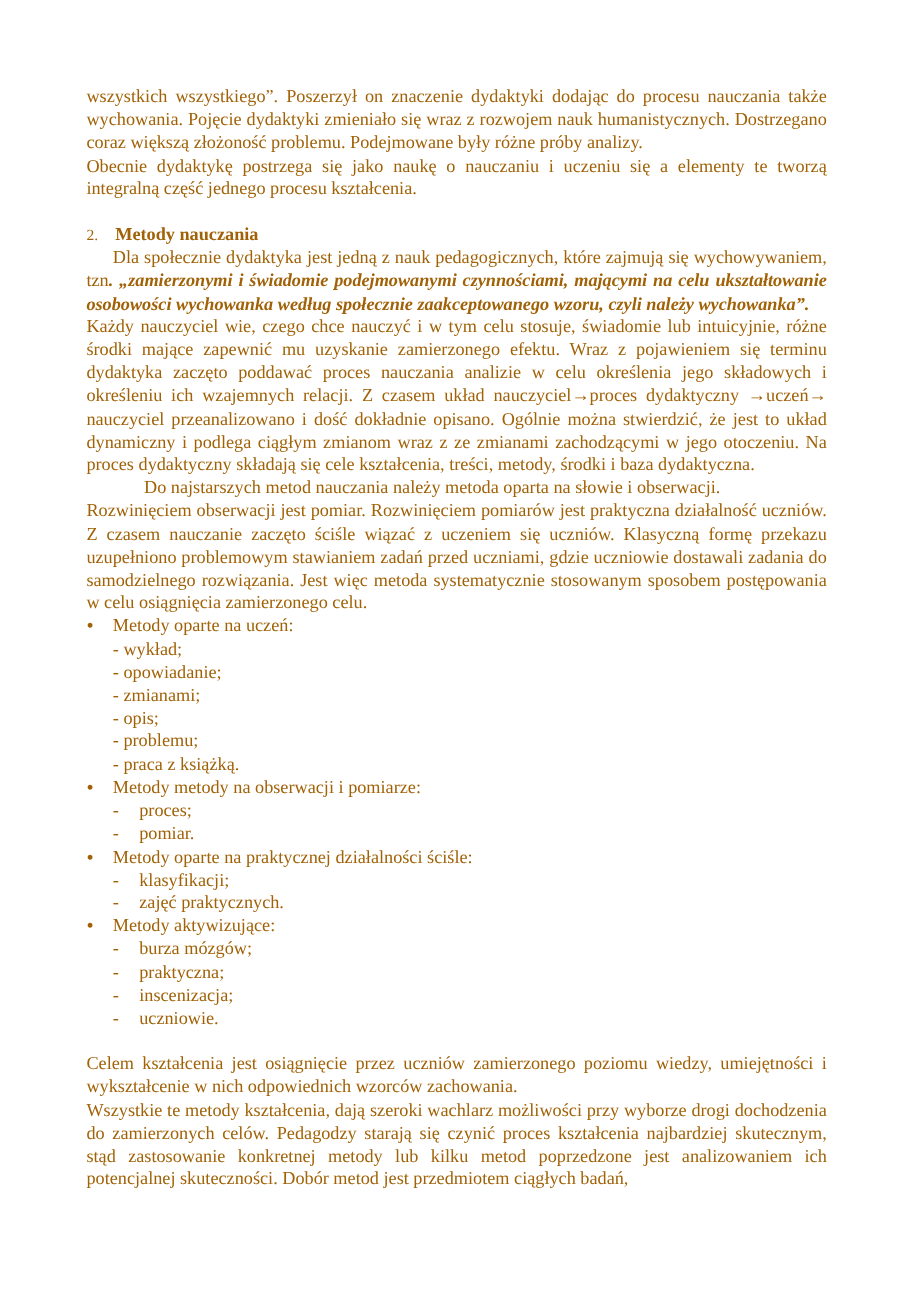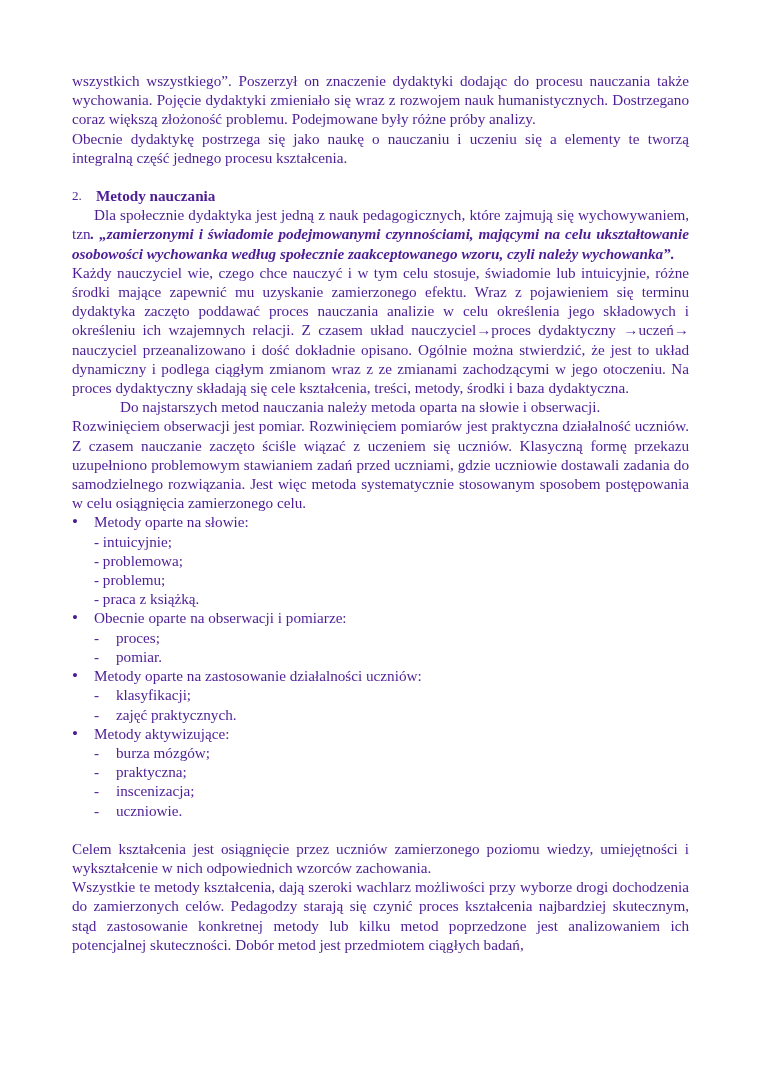--- a/index.html
+++ b/index.html
@@ -1,19 +1,19 @@
 <!DOCTYPE html>
 <html><head>
 <meta charset="utf-8">
 <style>
   html, body { margin: 0; padding: 0; background: #ffffff; }
   body { width: 760px; height: 1075px; overflow: hidden; position: relative; }
   .page {
     position: absolute; left: 72px; top: 71px; width: 617px;
-    font-family: "Liberation Serif", serif; font-size: 15.2px; line-height: 19.2px; color: #4c1d95;
+    font-family: "Liberation Serif", serif; font-size: 15.2px; line-height: 19.2px; color: #a16207;
   }
   p { margin: 0; }
   .just { text-align: justify; }
   .indent1 { text-indent: 22px; }
   .indent2 { text-indent: 48px; }
   .heading { margin-top: 19px; display: flex; }
   .heading .num { width: 24px; font-size: 13px; }
   .heading .title { font-weight: bold; }
   .bi { font-weight: bold; font-style: italic; }
   ul.bullets { list-style: none; margin: 0; padding: 0; }
@@ -39,37 +39,39 @@
   </div>
 
   <p class="just indent1"><span>Dla społecznie dydaktyka jest jedną z nauk pedagogicznych, które zajmują się wychowywaniem, tzn</span><span class="bi">. „zamierzonymi i świadomie podejmowanymi czynnościami, mającymi na celu ukształtowanie osobowości wychowanka według społecznie zaakceptowanego wzoru, czyli należy wychowanka”.</span></p>
 
   <p class="just">Każdy nauczyciel wie, czego chce nauczyć i w tym celu stosuje, świadomie lub intuicyjnie, różne środki mające zapewnić mu uzyskanie zamierzonego efektu.  Wraz z pojawieniem się terminu dydaktyka zaczęto poddawać proces nauczania analizie w celu określenia jego składowych i określeniu ich wzajemnych relacji. Z czasem układ nauczyciel→proces dydaktyczny →uczeń→ nauczyciel przeanalizowano i dość dokładnie opisano. Ogólnie można stwierdzić, że jest to układ dynamiczny i podlega ciągłym zmianom wraz z ze zmianami zachodzącymi w jego otoczeniu. Na proces dydaktyczny składają się cele kształcenia, treści, metody, środki i baza dydaktyczna.</p>
   <p class="indent2">Do najstarszych metod nauczania należy metoda oparta na słowie i obserwacji.</p>
   <p class="just">Rozwinięciem obserwacji jest pomiar. Rozwinięciem pomiarów jest praktyczna działalność uczniów. Z czasem nauczanie zaczęto ściśle wiązać z uczeniem się uczniów. Klasyczną formę przekazu uzupełniono problemowym stawianiem zadań przed uczniami, gdzie uczniowie dostawali zadania do samodzielnego rozwiązania. Jest więc metoda systematycznie stosowanym sposobem postępowania w celu osiągnięcia zamierzonego celu.</p>
 
   <ul class="bullets">
     <li>
-      <span>Metody oparte na słowie:</span>
+      <span>Metody oparte na uczeń:</span>
       <ul class="subA">
-        <li>- intuicyjnie;</li>
-        <li>- problemowa;</li>
+        <li>- wykład;</li>
+        <li>- opowiadanie;</li>
+        <li>- zmianami;</li>
+        <li>- opis;</li>
         <li>- problemu;</li>
         <li>- praca z książką.</li>
       </ul>
     </li>
     <li>
-      <span>Obecnie oparte na obserwacji i pomiarze:</span>
+      <span>Metody metody na obserwacji i pomiarze:</span>
       <ul class="subB">
         <li><span class="dash">-</span><span>proces;</span></li>
         <li><span class="dash">-</span><span>pomiar.</span></li>
       </ul>
     </li>
     <li>
-      <span>Metody oparte na zastosowanie działalności uczniów:</span>
+      <span>Metody oparte na praktycznej działalności ściśle:</span>
       <ul class="subB">
         <li><span class="dash">-</span><span>klasyfikacji;</span></li>
         <li><span class="dash">-</span><span>zajęć praktycznych.</span></li>
       </ul>
     </li>
     <li>
       <span>Metody aktywizujące:</span>
       <ul class="subB">
         <li><span class="dash">-</span><span>burza mózgów;</span></li>
         <li><span class="dash">-</span><span>praktyczna;</span></li>

